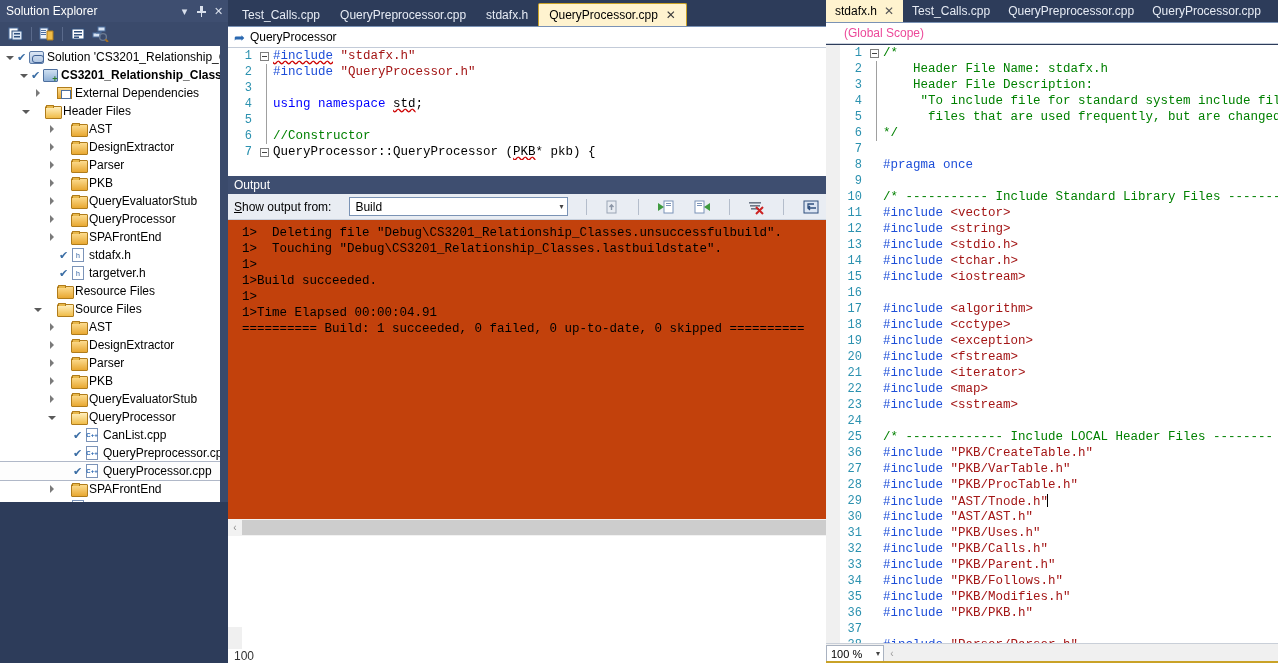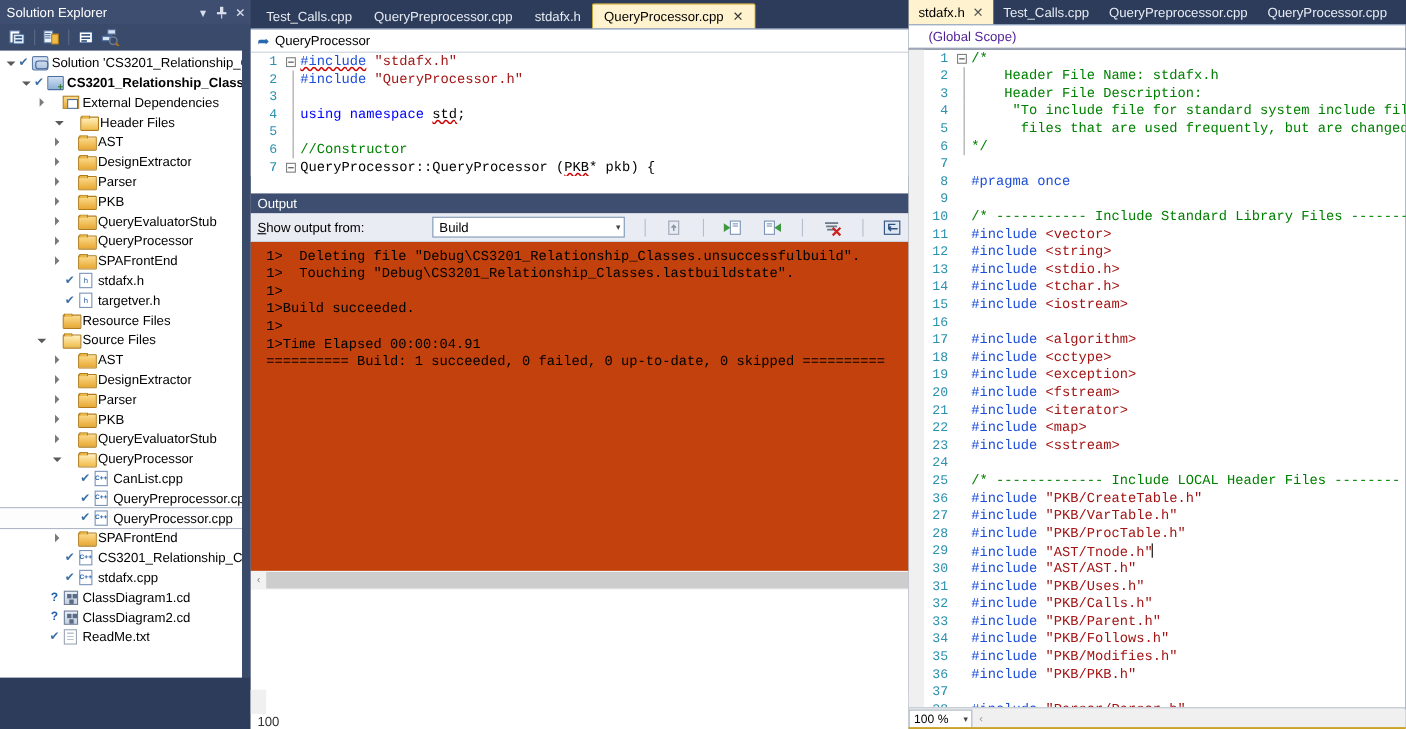--- a/index.html
+++ b/index.html
@@ -8,21 +8,21 @@
     width: 1278px; height: 663px;
     overflow: hidden;
     font-family: "Liberation Sans", sans-serif;
     font-size: 12px;
     background: #293955;
   }
   #app { position: relative; width: 1278px; height: 663px; background: #2d3c5a; }
 
   
   #solution-explorer {
-    position: absolute; left: 0; top: 0; width: 228px; height: 616px;
+    position: absolute; left: 0; top: 0; width: 228px; height: 502px;
     background: #3a4a6b;
   }
   .se-header {
     height: 22px; background: #3e4e70;
     display: flex; align-items: center;
     padding-left: 6px; color: #fff; font-size: 12px;
   }
   .se-header-title { flex: 1; }
   .se-hdr-btn {
     width: 15px; height: 16px; color: #d9e0ec; font-size: 11px;
@@ -201,21 +201,21 @@
   }
   .out-toolbar {
     height: 26px; background: #e9edf3; display: flex; align-items: center;
     padding: 0 6px; gap: 18px; border-bottom: 1px solid #c8d0dc;
   }
   .out-label { font-size: 12px; color: #000; white-space: nowrap; }
   .out-label u { text-decoration: underline; }
   .out-combo {
     width: 344px; height: 19px; background: #fff; border: 1px solid #7a93b5;
     display: flex; align-items: center; justify-content: space-between;
-    padding: 0 3px 0 5px; font-size: 12px; color: #000; margin-left: 44px;
+    padding: 0 3px 0 5px; font-size: 12px; color: #000;
   }
   .combo-arrow { color: #444; font-size: 8px; }
   .out-tb-sep { width: 1px; height: 16px; background: #b4bdcb; }
   .out-tb-btn { width: 20px; height: 20px; display: flex; align-items: center; justify-content: center; }
   .out-body {
     position: absolute; left: 0; top: 44px; width: 598px; height: 299px;
     background: #c2410c; overflow: hidden;
     font-family: "Liberation Mono", monospace; font-size: 12.5px;
     padding: 6px 0 0 14px;
   }
@@ -248,21 +248,21 @@
   }
   .r-tab {
     height: 22px; padding: 0 9px; display: flex; align-items: center;
     color: #e6ebf4; font-size: 12px; white-space: nowrap;
   }
   .r-tab.active { background: #fff3cf; color: #000; }
   .r-tab .closex { margin-left: 7px; color: #555; }
   .r-scopebar {
     height: 22px; background: #fff; border-top: 1px solid #7a92b5;
     border-bottom: 1px solid #c9d1dd;
-    display: flex; align-items: center; padding-left: 18px; font-size: 12px; color: #4c1d95;
+    display: flex; align-items: center; padding-left: 18px; font-size: 12px; color: #ec4899;
   }
   .r-code {
     position: absolute; left: 0; top: 45px; width: 452px; height: 598px;
     background: #fff; overflow: hidden;
     font-family: "Liberation Mono", monospace; font-size: 12.5px;
   }
   .r-indicator {
     position: absolute; left: 0; top: 0; width: 14px; height: 598px; background: #f0f0f0;
   }
   .r-gutter { flex: 0 0 42px; text-align: right; padding-right: 6px; color: #2b91af; }
@@ -369,21 +369,21 @@
         <div class="tnode" style="padding-left: 32px;">
           <span class="expander">
             <span class="exp-closed"></span>
           </span>
           <span class="tick"></span>
           <span class="ticon">
             <span class="extdep-icon"></span>
           </span>
           <span class="tlabel">External Dependencies</span>
         </div>
-        <div class="tnode" style="padding-left: 48px;">
+        <div class="tnode" style="padding-left: 20px;">
           <span class="expander">
             <span class="exp-open"></span>
           </span>
           <span class="tick"></span>
           <span class="ticon">
             <span class="folder open"></span>
           </span>
           <span class="tlabel">Header Files</span>
         </div>
         <div class="tnode" style="padding-left: 46px;">

